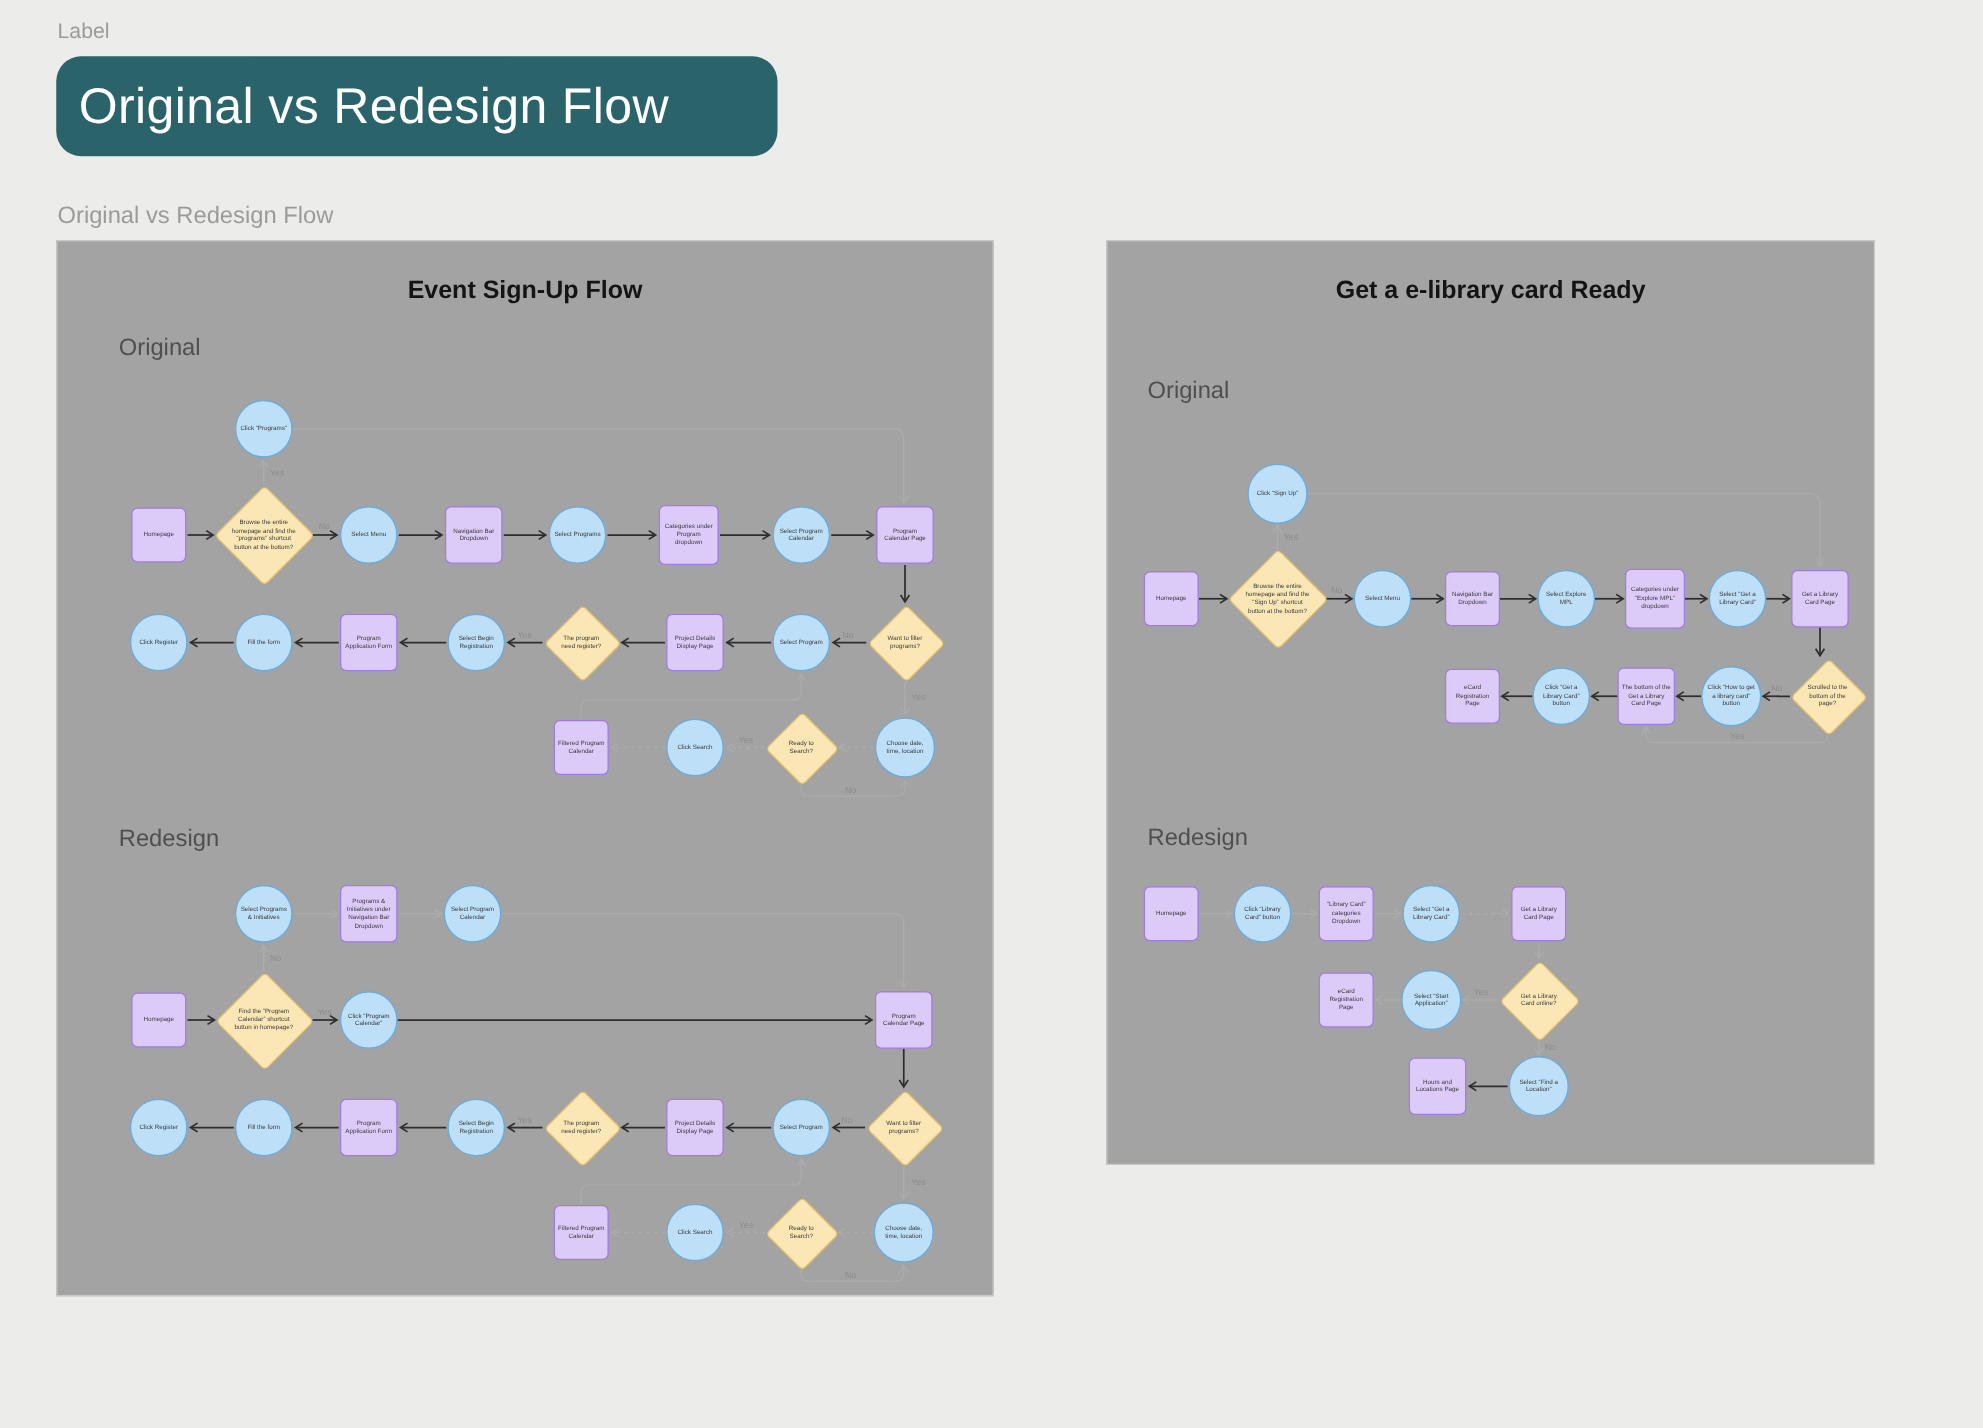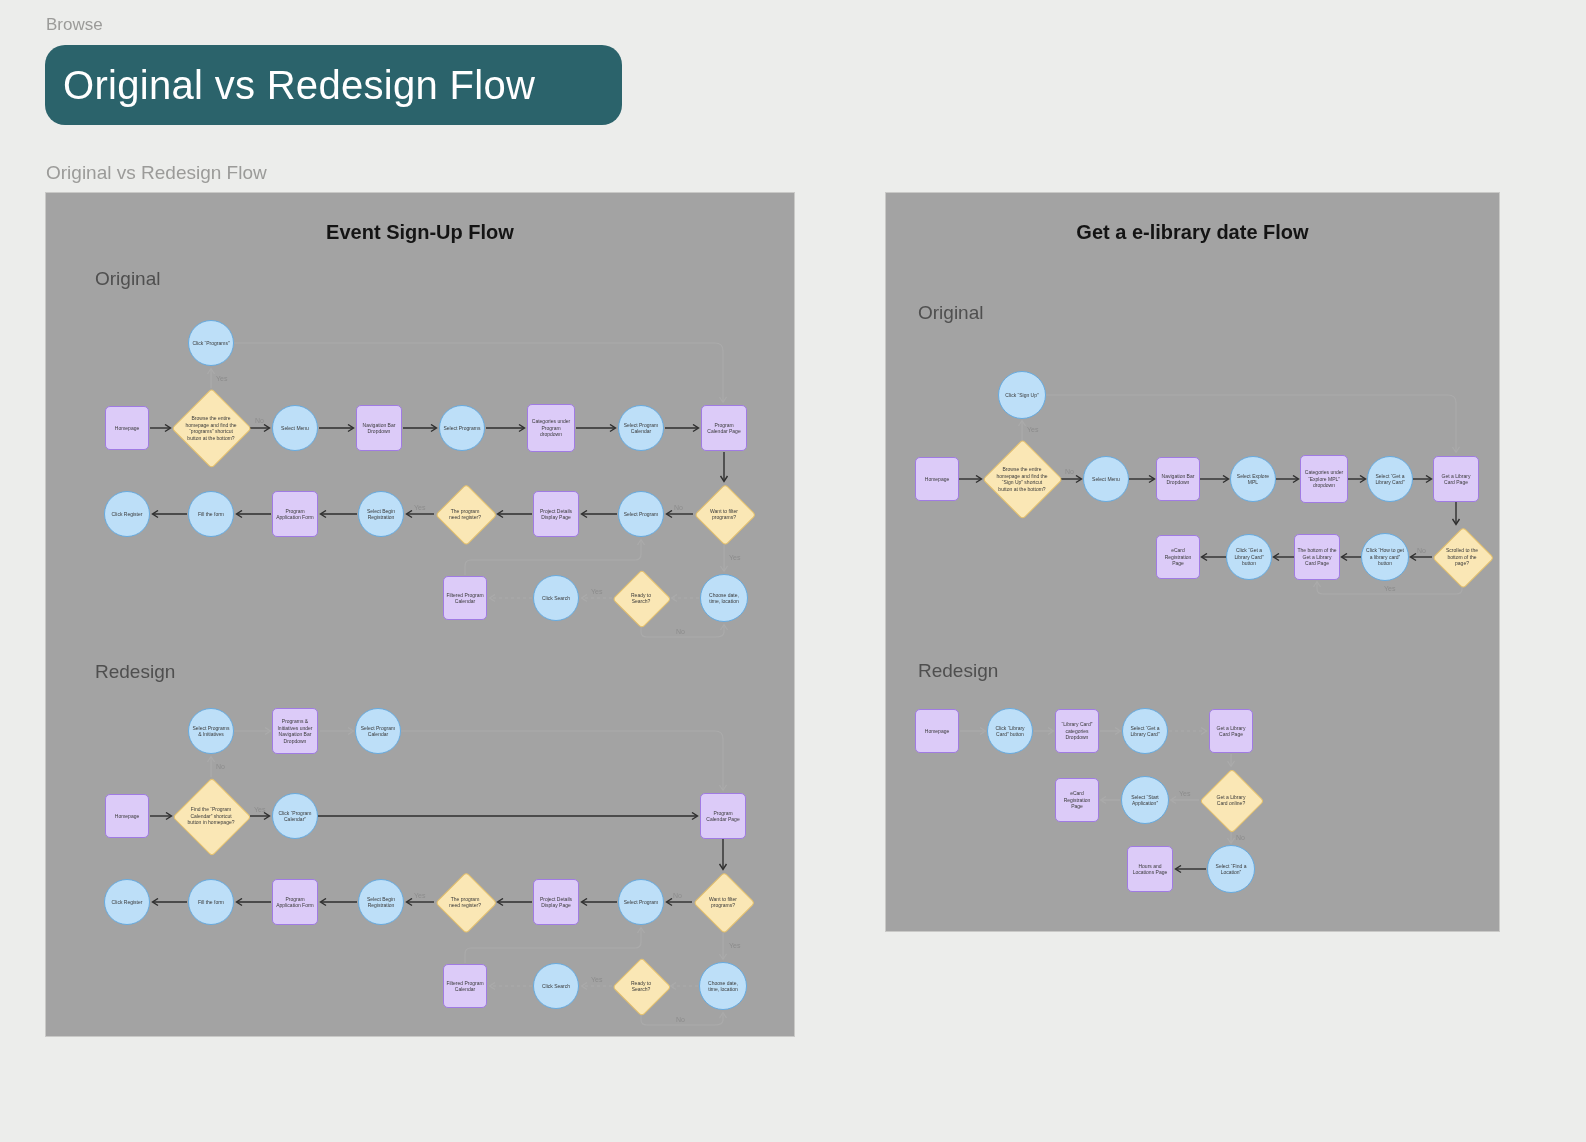--- a/index.html
+++ b/index.html
@@ -49,33 +49,33 @@
     transform:rotate(45deg);
     background:#FAE7B5; border:1.5px solid #E4C06C; border-radius:4px;
   }
   .node .lbl { position:relative; z-index:1; padding:1px 2px; }
   .node.circle .lbl { width:86%; }
   .node.diamond .lbl { width:66%; }
 </style>
 </head>
 <body>
 
-<div class="top-label">Browse</div>
+<div class="top-label">Label</div>
 
 <div class="title-pill">
   <span class="pill-text">Original vs Redesign Flow</span>
 </div>
 
 <div class="subtitle">Original vs Redesign Flow</div>
 
 <div class="panel" id="panel-0">
   <div class="panel-title">Event Sign-Up Flow</div>
 </div>
 <div class="panel" id="panel-1">
-  <div class="panel-title">Get a e-library date Flow</div>
+  <div class="panel-title">Get a e-library card Ready</div>
 </div>
 
 <div class="section-label" id="sec-0-0">Original</div>
 <div class="section-label" id="sec-0-1">Redesign</div>
 <div class="section-label" id="sec-1-0">Original</div>
 <div class="section-label" id="sec-1-1">Redesign</div>
 
 <svg id="edges" width="1586" height="1142" viewBox="0 0 1586 1142" xmlns="http://www.w3.org/2000/svg">
   <defs>
     <marker id="mb" markerWidth="9" markerHeight="9" refX="6.5" refY="4.5" orient="auto" markerUnits="userSpaceOnUse">

